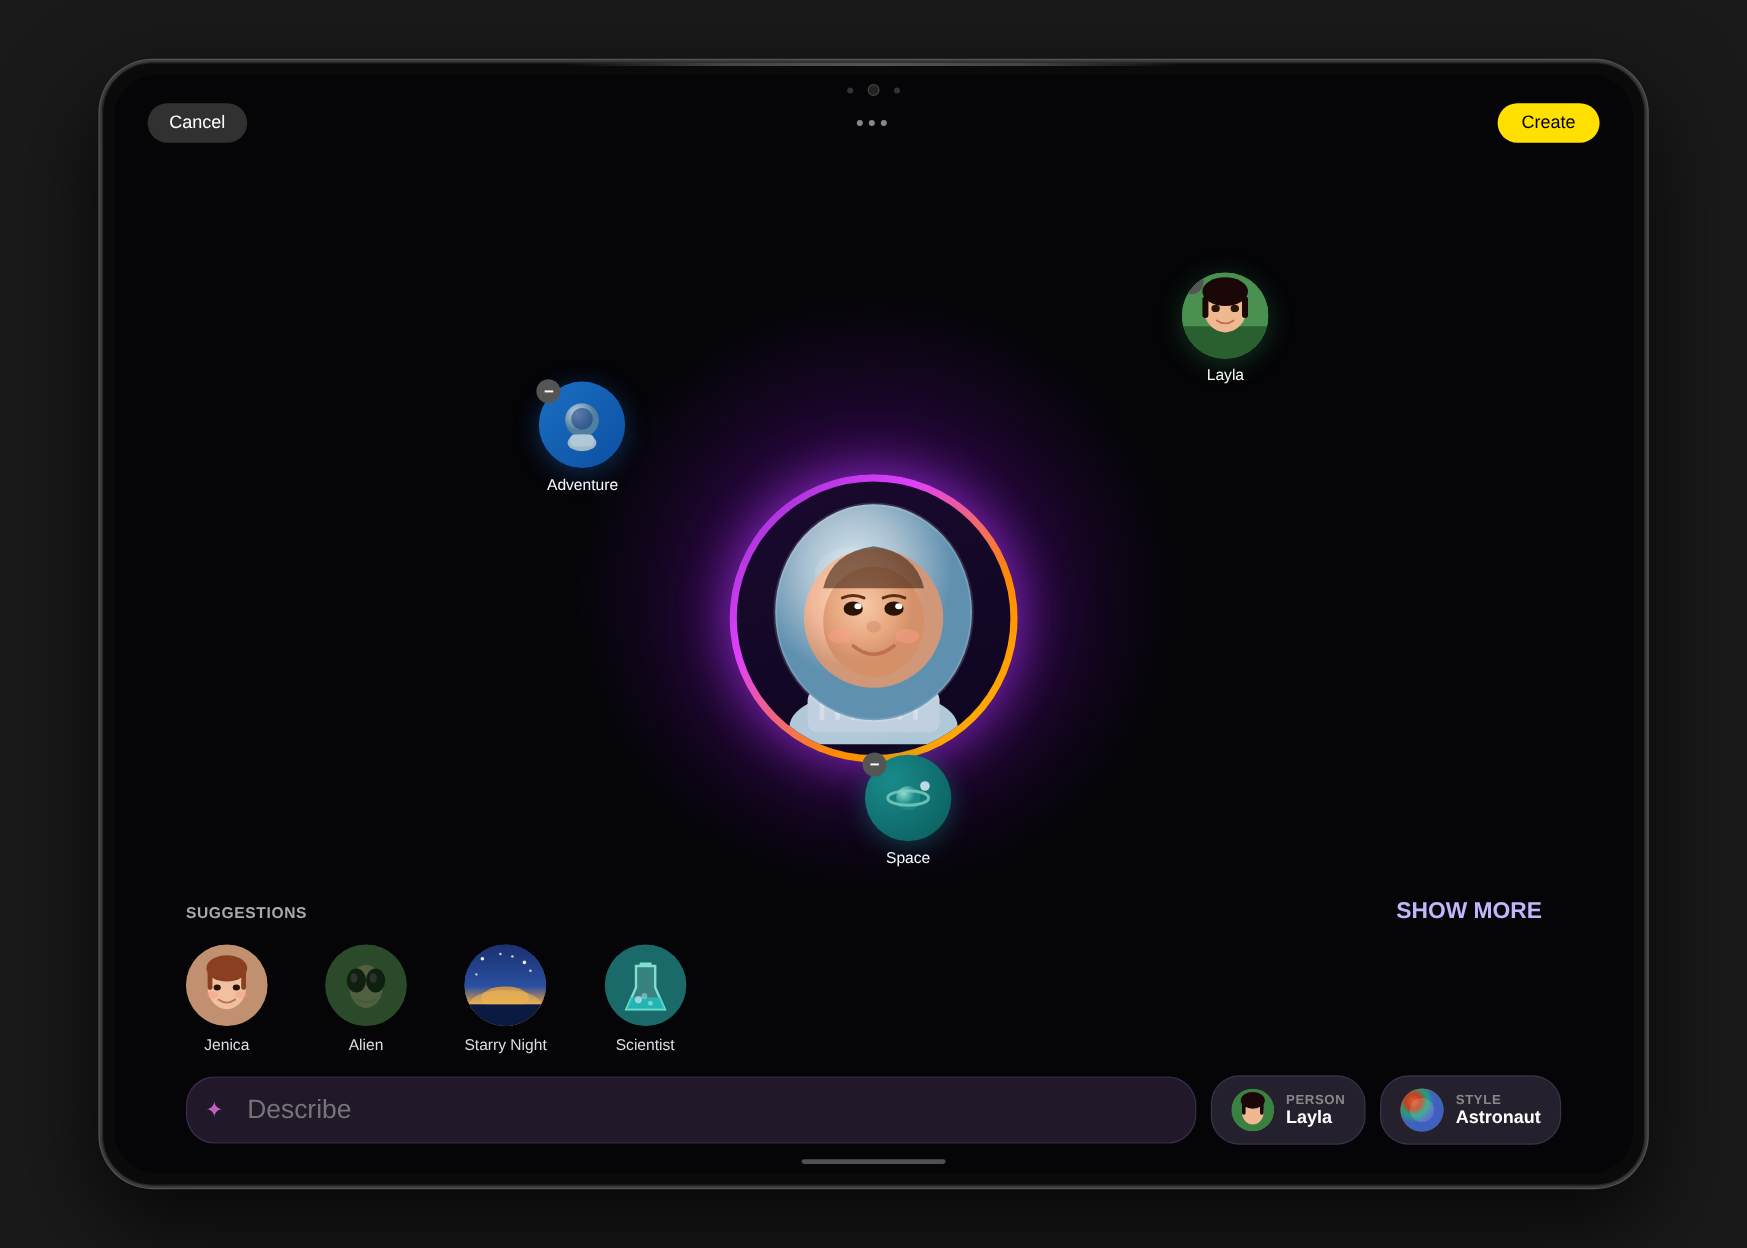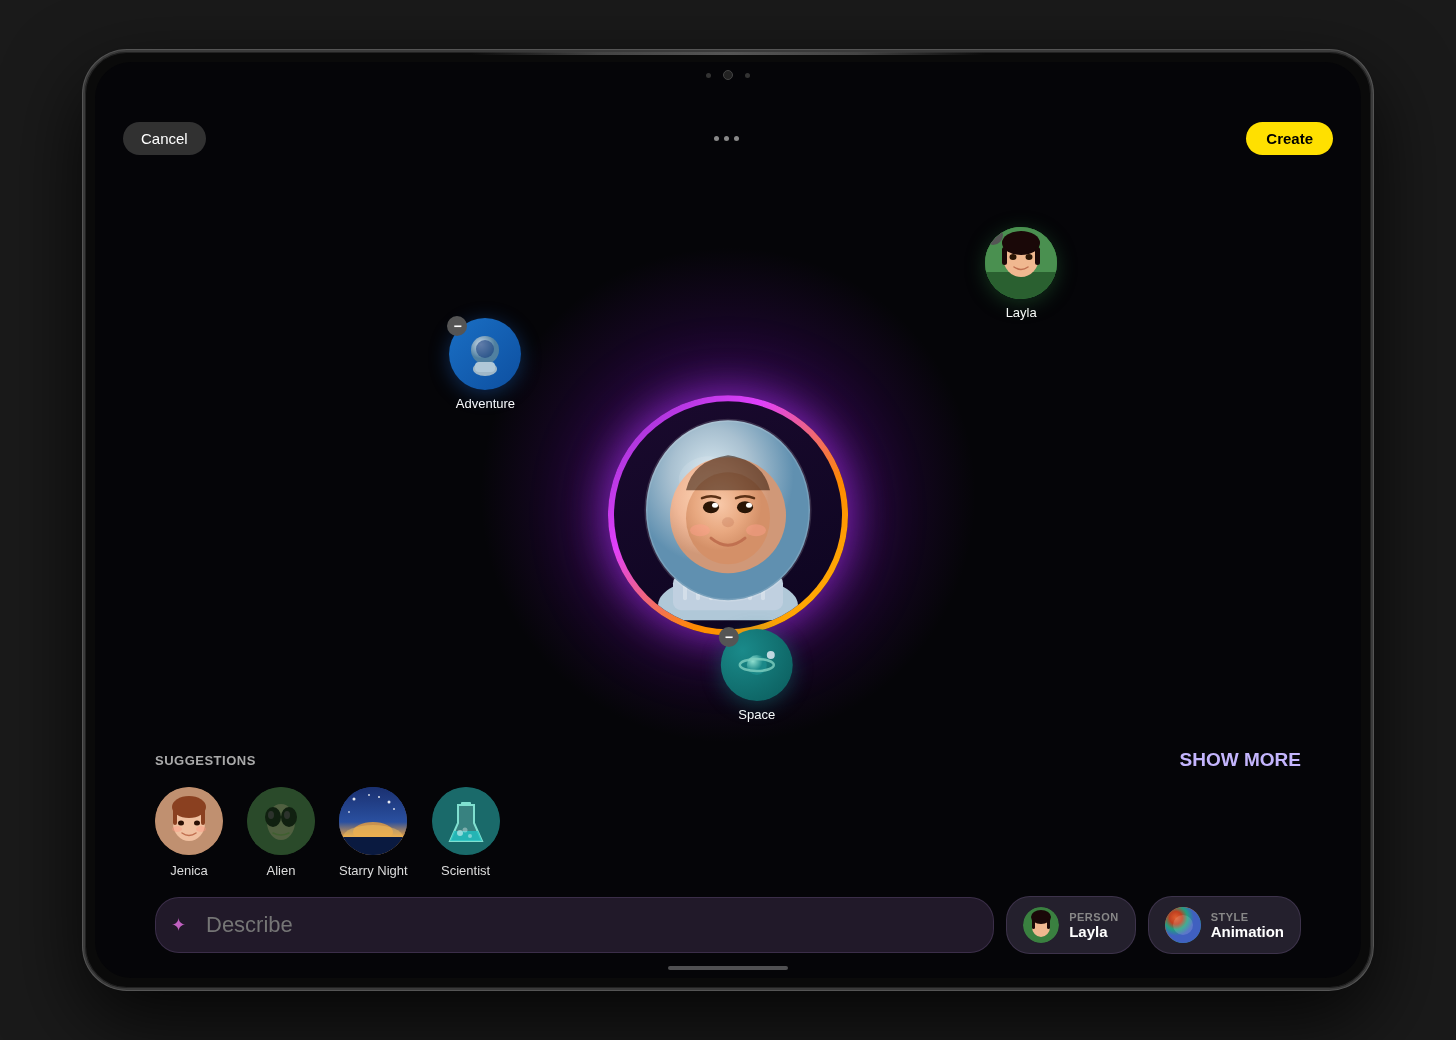--- a/index.html
+++ b/index.html
@@ -73,21 +73,20 @@
     
     .top-bar {
       position: absolute;
       top: 24px;
       left: 0; right: 0;
       display: flex;
       justify-content: space-between;
       align-items: center;
       padding: 0 28px;
       z-index: 10;
-      margin-top: 36px;
     }
 
     .cancel-btn {
       background: rgba(60,60,60,0.8);
       color: #fff;
       border: none;
       border-radius: 20px;
       padding: 8px 18px;
       font-size: 15px;
       cursor: pointer;
@@ -107,21 +106,21 @@
       border-radius: 50%;
     }
 
     .create-btn {
       background: #FFE000;
       color: #000;
       border: none;
       border-radius: 20px;
       padding: 8px 20px;
       font-size: 15px;
-      font-weight: 700;
+      font-weight: 400;
       cursor: pointer;
       font-family: inherit;
     }
 
     
     .bg-glow {
       position: absolute;
       top: 50%;
       left: 50%;
       transform: translate(-50%, -55%);
@@ -234,21 +233,21 @@
 
     .space-icon-bg {
       background: radial-gradient(circle at 30% 30%, #1a8a8a, #0a5a5a);
       box-shadow: 0 4px 20px rgba(20, 140, 140, 0.4);
     }
 
     
     .suggestions-bar {
       position: absolute;
       bottom: 100px;
-      left: 0; right: 0;
+      left: 0; right: 16px;
       padding: 0 60px;
       margin-top: 37px;
     }
 
     .suggestions-header {
       display: flex;
       justify-content: space-between;
       align-items: center;
       margin-bottom: 16px;
     }
@@ -262,21 +261,21 @@
 
     .show-more {
       color: #c4b5fd;
       font-size: 19px;
       font-weight: 600;
       cursor: pointer;
     }
 
     .suggestions-list {
       display: flex;
-      gap: 24px;
+      gap: 48px;
       align-items: flex-start;
     }
 
     .suggestion-item {
       display: flex;
       flex-direction: column;
       align-items: center;
       gap: 8px;
       cursor: pointer;
     }
@@ -674,21 +673,21 @@
                 <stop offset="0%" stop-color="#e06030"></stop>
                 <stop offset="35%" stop-color="#c04020"></stop>
                 <stop offset="65%" stop-color="#20a080"></stop>
                 <stop offset="100%" stop-color="#4060c0"></stop>
               </radialGradient>
             </defs>
           </svg>
         </div>
         <div class="pill-info">
           <span class="pill-label">STYLE</span>
-          <span class="pill-value">Animation</span>
+          <span class="pill-value">Astronaut</span>
         </div>
       </div>
 
     </div>
 
     <div class="home-indicator"></div>
 
   </div>
 </div>
 

